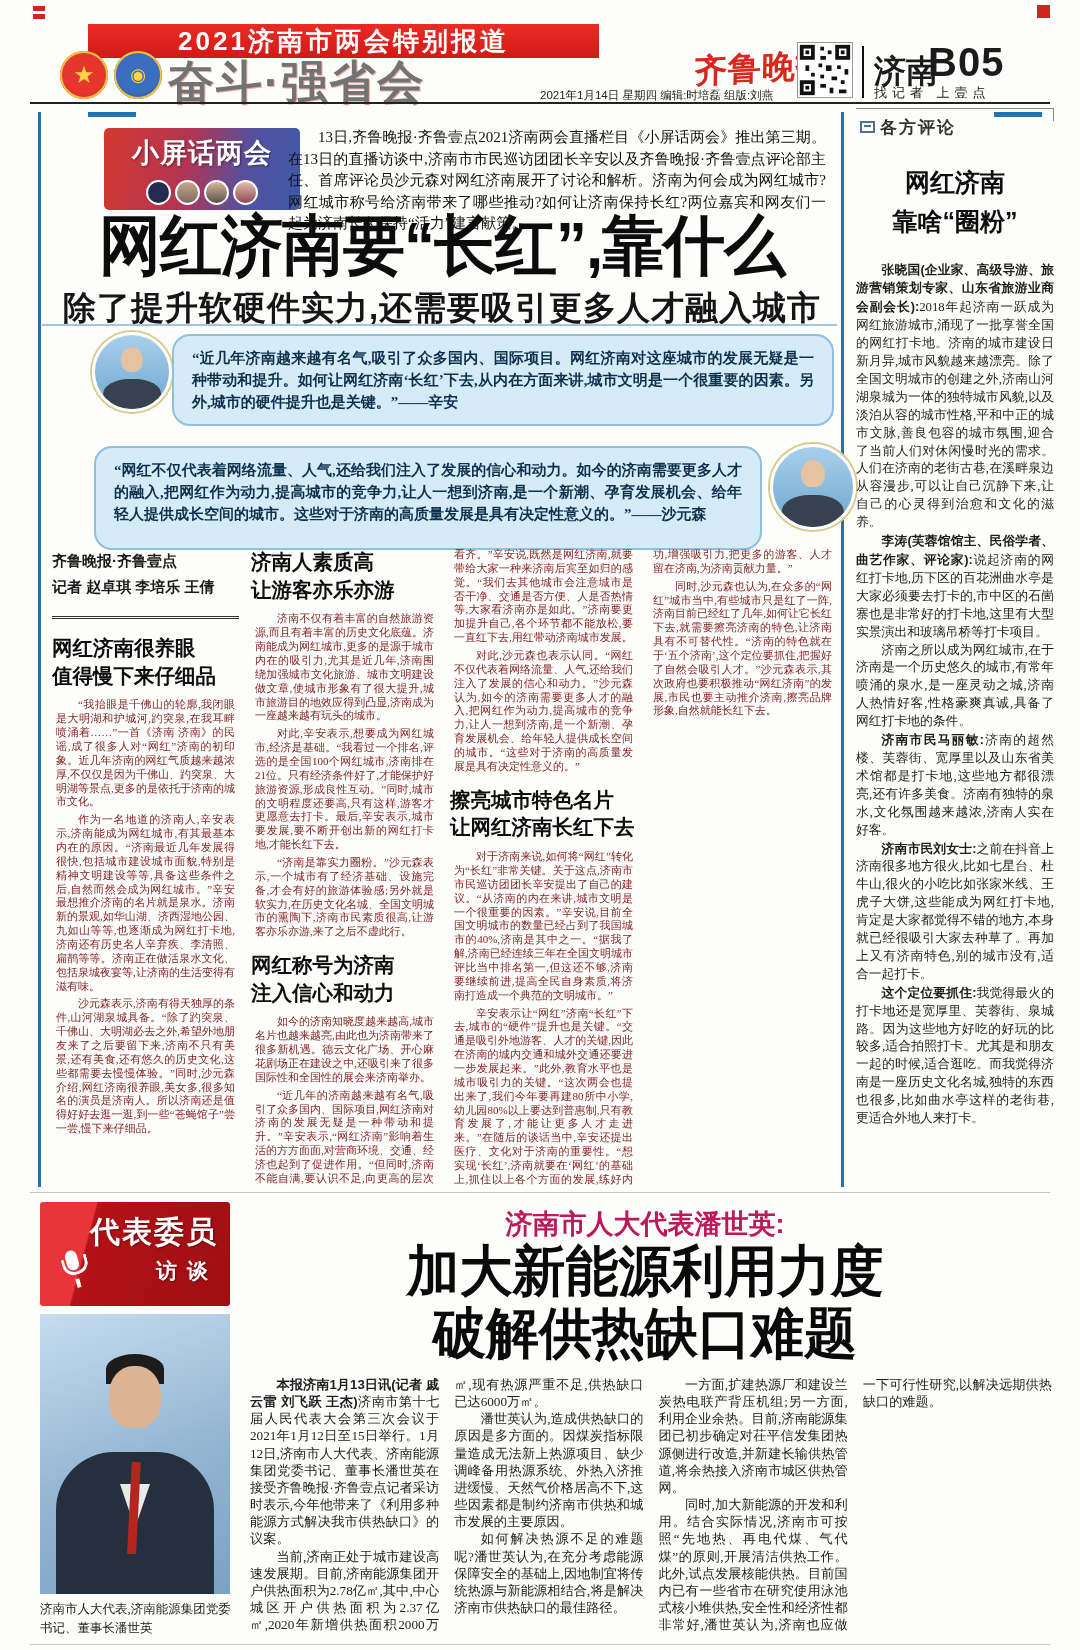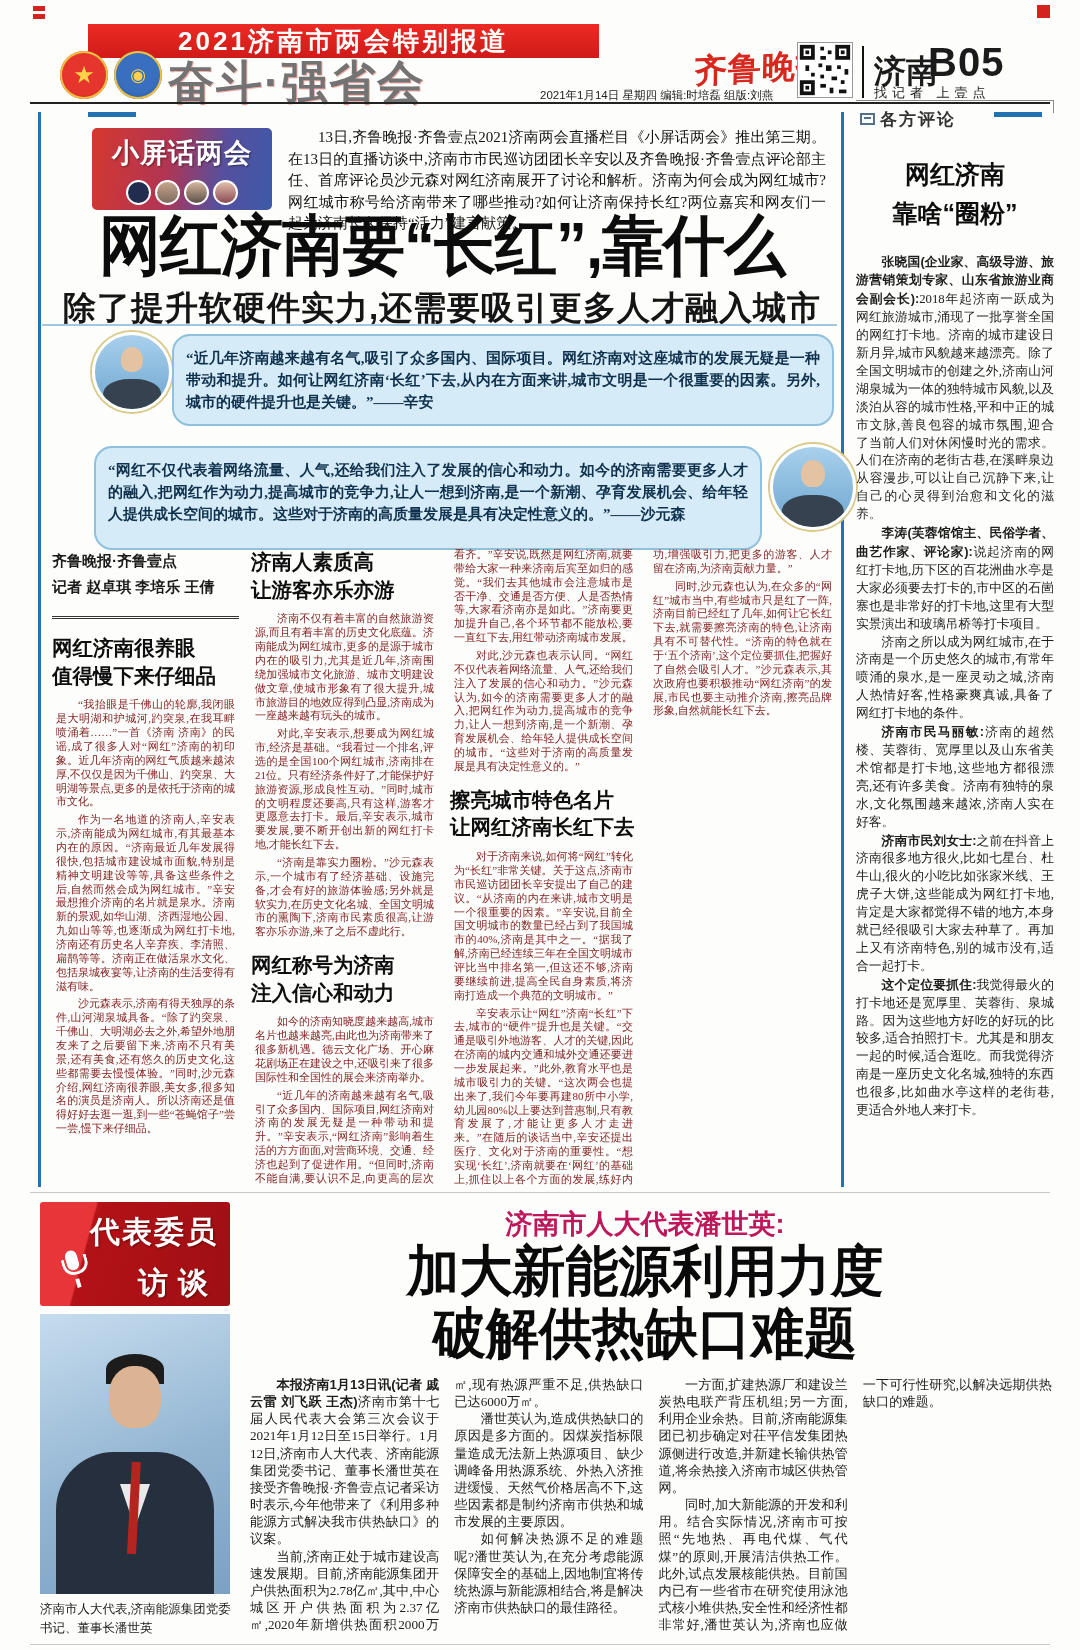--- a/index.html
+++ b/index.html
@@ -49,21 +49,21 @@
   .tagline { position:absolute; left:874px; top:84px; width:176px; font-size:13px; letter-spacing:5px;
     font-family:"Liberation Sans","DejaVu Sans",sans-serif; }
   .header-rule { position:absolute; left:30px; top:102px; width:1020px; height:2px; background:#222; }
   
   .vline { position:absolute; width:3px; background:#2272b4; top:112px; height:1075px; }
   .vl-left { left:38px; } .vl-mid { left:841px; }
   .tick { position:absolute; height:5px; width:48px; background:#2272b4; top:112px; }
   .tick-l { left:88px; } .tick-r { left:994px; }
   
   .lead-graphic {
-    position:absolute; left:92px; top:128px; width:180px; height:82px; border-radius:5px;
+    position:absolute; left:104px; top:128px; width:196px; height:82px; border-radius:5px;
     background:linear-gradient(100deg,#d4382f 0%,#b23553 42%,#55509f 72%,#3d5aa8 100%);
     overflow:hidden;
   }
   .lead-label { position:absolute; left:0; right:0; top:7px; text-align:center; color:#fff;
     font-family:"Liberation Sans","DejaVu Sans",sans-serif; font-size:27px; font-weight:900;
     text-shadow:1px 1px 2px rgba(0,0,0,.45); letter-spacing:1px; }
   .lg-avatars { position:absolute; left:0; right:0; bottom:5px; text-align:center; }
   .lg-avatars span { display:inline-block; width:25px; height:25px; border-radius:50%;
     border:2px solid #fff; margin:0 2px; vertical-align:bottom; }
   .lga-1 { background:#222c4e; } .lga-2 { background:linear-gradient(#c8a58d,#7d6a5c); }
@@ -72,21 +72,21 @@
     text-align:justify; text-indent:2em; color:#111; }
   
   .main-headline { position:absolute; left:48px; top:204px; width:788px; text-align:center;
     font-family:"Liberation Sans","DejaVu Sans",sans-serif; font-size:62px; font-weight:900;
     color:#0c0c0c; letter-spacing:-1px; transform:scaleY(1.06); }
   .sub-headline { position:absolute; left:48px; top:286px; width:788px; text-align:center;
     font-family:"Liberation Sans","DejaVu Sans",sans-serif; font-size:33px; font-weight:800; color:#151515; letter-spacing:1px; }
   .blue-rule { position:absolute; left:42px; top:324px; width:795px; height:2px; background:#9fc6e2; }
   
   .quote { position:absolute; background:#d5ebf7; border:2px solid #8fc0dc; border-radius:18px;
-    padding:11px 12px 9px; font-size:15px; font-weight:600; color:#10314d; line-height:1.48;
+    padding:11px 18px 9px; font-size:15px; font-weight:600; color:#10314d; line-height:1.48;
     text-align:justify; }
   .quote .q-ind { text-indent:2em; display:inline; }
   .quote1 { left:172px; top:334px; width:662px; height:92px; }
   .quote2 { left:94px; top:446px; width:668px; height:104px; }
   .q-attr { font-weight:800; }
   .avatar { position:absolute; border-radius:50%; background:linear-gradient(#a9d0ec,#6da6cf);
     border:3px solid #fff; box-shadow:0 0 0 2px #d9c98a; overflow:hidden; }
   .avatar::before { content:""; position:absolute; left:50%; top:16%; width:30%; height:34%;
     transform:translateX(-50%); background:#e3c3a2; border-radius:50% 50% 42% 42%; }
   .avatar::after { content:""; position:absolute; left:50%; bottom:-6%; width:78%; height:46%;
@@ -95,41 +95,41 @@
   .avatar2 { left:770px; top:444px; width:86px; height:86px; }
   
   .article { position:absolute; left:52px; top:548px; width:784px; height:640px;
     column-count:4; column-gap:12px; column-fill:auto; overflow:hidden; }
   .byline { font-family:"Liberation Sans","DejaVu Sans",sans-serif; font-size:15px; font-weight:700;
     line-height:1.7; padding-bottom:17px; border-bottom:3px double #333; margin-bottom:15px; }
   .art-head { font-family:"Liberation Sans","DejaVu Sans",sans-serif; font-size:20.5px; font-weight:800;
     line-height:1.35; margin:12px 0 9px; break-inside:avoid; color:#0e0e0e; }
   .art-p { font-size:11px; line-height:1.26; text-align:justify; text-indent:2em; margin:4px; color:#7f1d1d; }
   
-  .sidebar { position:absolute; left:856px; top:100px; width:198px; height:1068px; overflow:hidden; }
+  .sidebar { position:absolute; left:856px; top:108px; width:198px; height:1068px; overflow:hidden; }
   .sidebar-head { border-top:1px solid #8a8a8a; padding:7px 0 0 4px; position:relative;
     font-family:"Liberation Sans","DejaVu Sans",sans-serif; font-size:17px; font-weight:700;
     color:#333; letter-spacing:2px; }
   .sidebar-head::after { content:""; position:absolute; right:0; top:0; width:1px; height:12px; background:#8a8a8a; }
   .np-icon { display:inline-block; width:15px; height:12px; border:2px solid #55718a; margin-right:5px;
     position:relative; top:0; }
   .np-icon::after { content:""; position:absolute; left:2px; top:2px; width:7px; height:2px; background:#55718a; }
   .sidebar-title { text-align:center; font-family:"Liberation Sans","DejaVu Sans",sans-serif;
     font-size:25px; font-weight:900; line-height:1.55; margin:24px 0 20px; color:#0d0d0d; }
   .sb-p { font-size:12.8px; line-height:1.4; text-align:justify; text-indent:2em; margin:0; color:#1d1d1d; }
   .sb-p b { font-family:"Liberation Sans","DejaVu Sans",sans-serif; font-weight:700; }
   
   .bottom-rule-top { position:absolute; left:30px; top:1192px; width:1020px; height:1px; background:#c9c9c9; }
   .bottom-rule-bot { position:absolute; left:30px; top:1644px; width:1020px; height:1px; background:#c9c9c9; }
   .tag { position:absolute; left:40px; top:1202px; width:190px; height:104px; overflow:hidden; border-radius:3px;
     background:linear-gradient(105deg,#e8353a 0%,#e8353a 26%,#b31217 27%,#9e0f13 100%); }
   .tag-text { position:absolute; right:12px; top:10px; text-align:right; color:#fff;
     font-family:"Liberation Sans","DejaVu Sans",sans-serif; font-weight:900; }
   .tag-line1 { font-size:30px; letter-spacing:2px; text-shadow:1px 1px 2px rgba(0,0,0,.4); }
-  .tag-line2 { font-size:30px; letter-spacing:10px; margin-top:10px; text-shadow:1px 1px 2px rgba(0,0,0,.4); }
+  .tag-line2 { font-size:21px; letter-spacing:10px; margin-top:4px; text-shadow:1px 1px 2px rgba(0,0,0,.4); }
   .mic { position:absolute; left:22px; bottom:14px; width:26px; height:42px; transform:rotate(-16deg); }
   .mic::before { content:""; position:absolute; left:7px; top:0; width:12px; height:20px; background:#fff; border-radius:6px; }
   .mic::after { content:""; position:absolute; left:2px; top:7px; width:20px; height:15px;
     border:3px solid #fff; border-top:none; border-radius:0 0 12px 12px; }
   .mic span { position:absolute; left:11px; top:29px; width:4px; height:9px; background:#fff; }
   .photo { position:absolute; left:40px; top:1314px; width:190px; height:280px; overflow:hidden;
     background:linear-gradient(160deg,#c6dcee 0%,#93b5d2 55%,#7ba1c3 100%); }
   .photo .hair { position:absolute; left:50%; top:40px; width:58px; height:30px; transform:translateX(-50%);
     background:#1c1c1c; border-radius:50% 50% 0 0; }
   .photo .face { position:absolute; left:50%; top:52px; width:52px; height:62px; transform:translateX(-50%);

